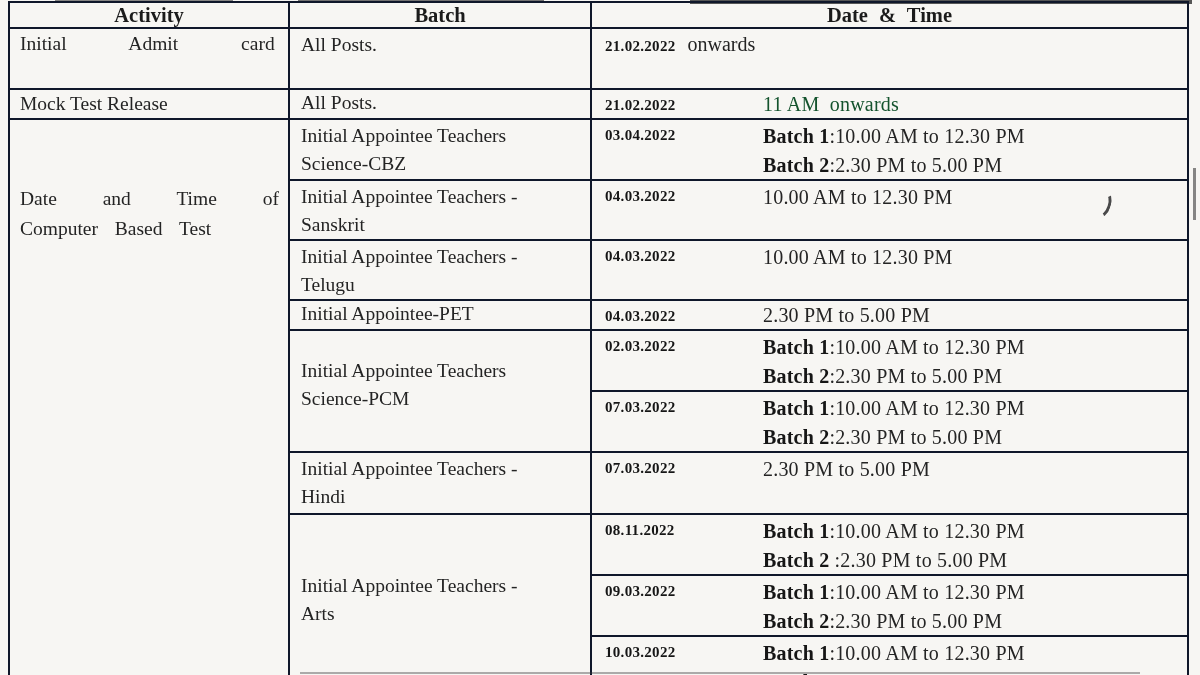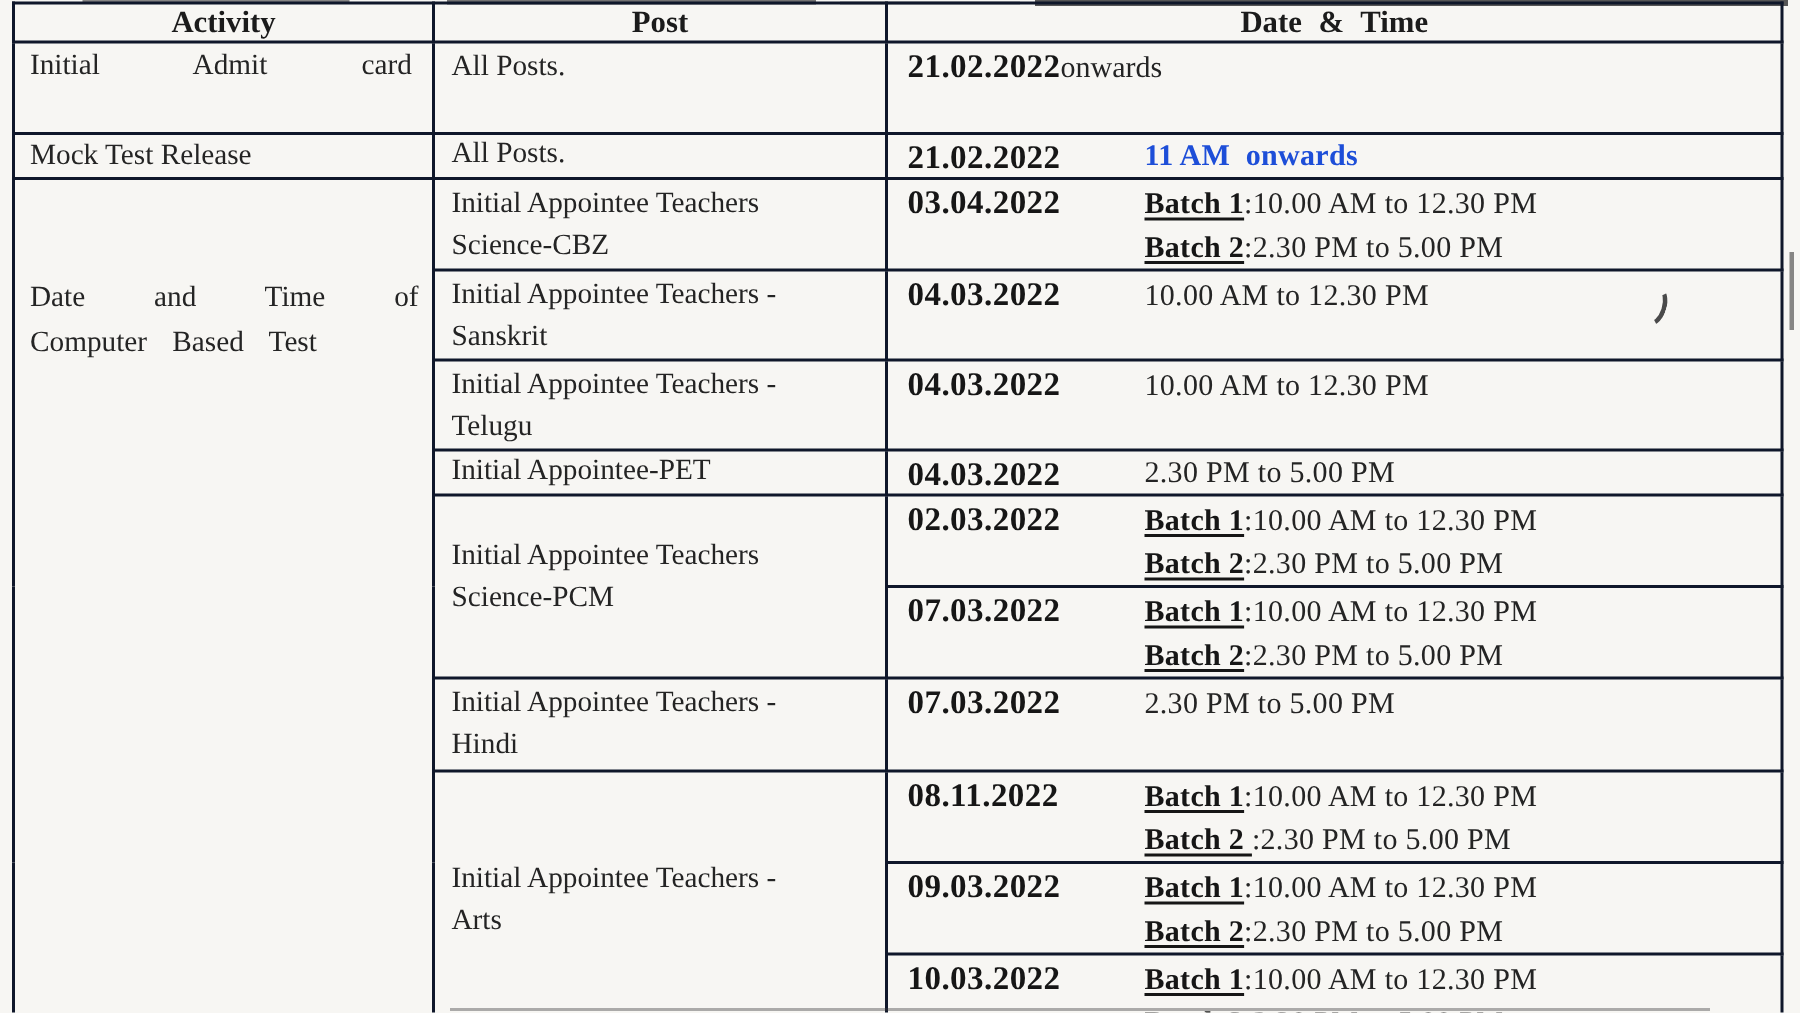--- a/index.html
+++ b/index.html
@@ -34,36 +34,35 @@
   }
   td.act.mock{line-height:26px}
   
   td.post{padding:2px 70px 0 11px;line-height:28px}
   td.post.mid{vertical-align:middle;padding-top:0;padding-bottom:12px}
   td.post.oneline{line-height:24px;padding-top:1px}
   
   td.dt{padding:2px 4px 0 13px}
   .dtflex{display:flex;align-items:flex-start}
   .date{
-    font-weight:bold;font-size:22px;color:#161616;
+    font-weight:bold;font-size:15px;color:#161616;
     letter-spacing:.3px;line-height:26px;
   }
   .dtflex .date{width:158px;flex:none}
   .times{flex:1;min-width:0}
   .tline{line-height:28.5px;font-size:20px;letter-spacing:.2px;white-space:pre-wrap}
   .tline.compact{line-height:25px}
-  .tline.bold-line{font-weight:bold;color:#1d4ed8}
+  .tline.bold-line{font-weight:normal;color:#14532d}
   .batch{
     font-weight:bold;color:#161616;
-    text-decoration:underline;
     text-decoration-thickness:2px;
     text-underline-offset:3px;
   }
   .dt-inline{line-height:26px}
-  .dt-inline .t{margin-left:0;font-size:20px}
+  .dt-inline .t{margin-left:12px;font-size:20px}
   
   .art{position:absolute;pointer-events:none;background:#3a3a3a}
   .art.squiggle{
     background:transparent;
     width:12px;height:22px;
     border:3px solid transparent;
     border-right-color:#4a4a4a;
     border-radius:60%;
     transform:rotate(18deg);
   }
@@ -79,21 +78,21 @@
 <table class="sched">
   <colgroup>
       <col class="c1">
       <col class="c2">
       <col class="c3">
     </colgroup>
 
   <tbody>
       <tr style="height:26px">
     <th>Activity</th>
-    <th>Post</th>
+    <th>Batch</th>
     <th class="dtth">Date &amp; Time</th>
   </tr>
 
   <tr style="height:61px">
     <td class="act just-download">Initial Admit card</td>
     <td class="post">All Posts.</td>
     <td class="dt">
       <div class="dt-inline">
         <span class="date">21.02.2022</span><span class="t">onwards</span>
       </div>

